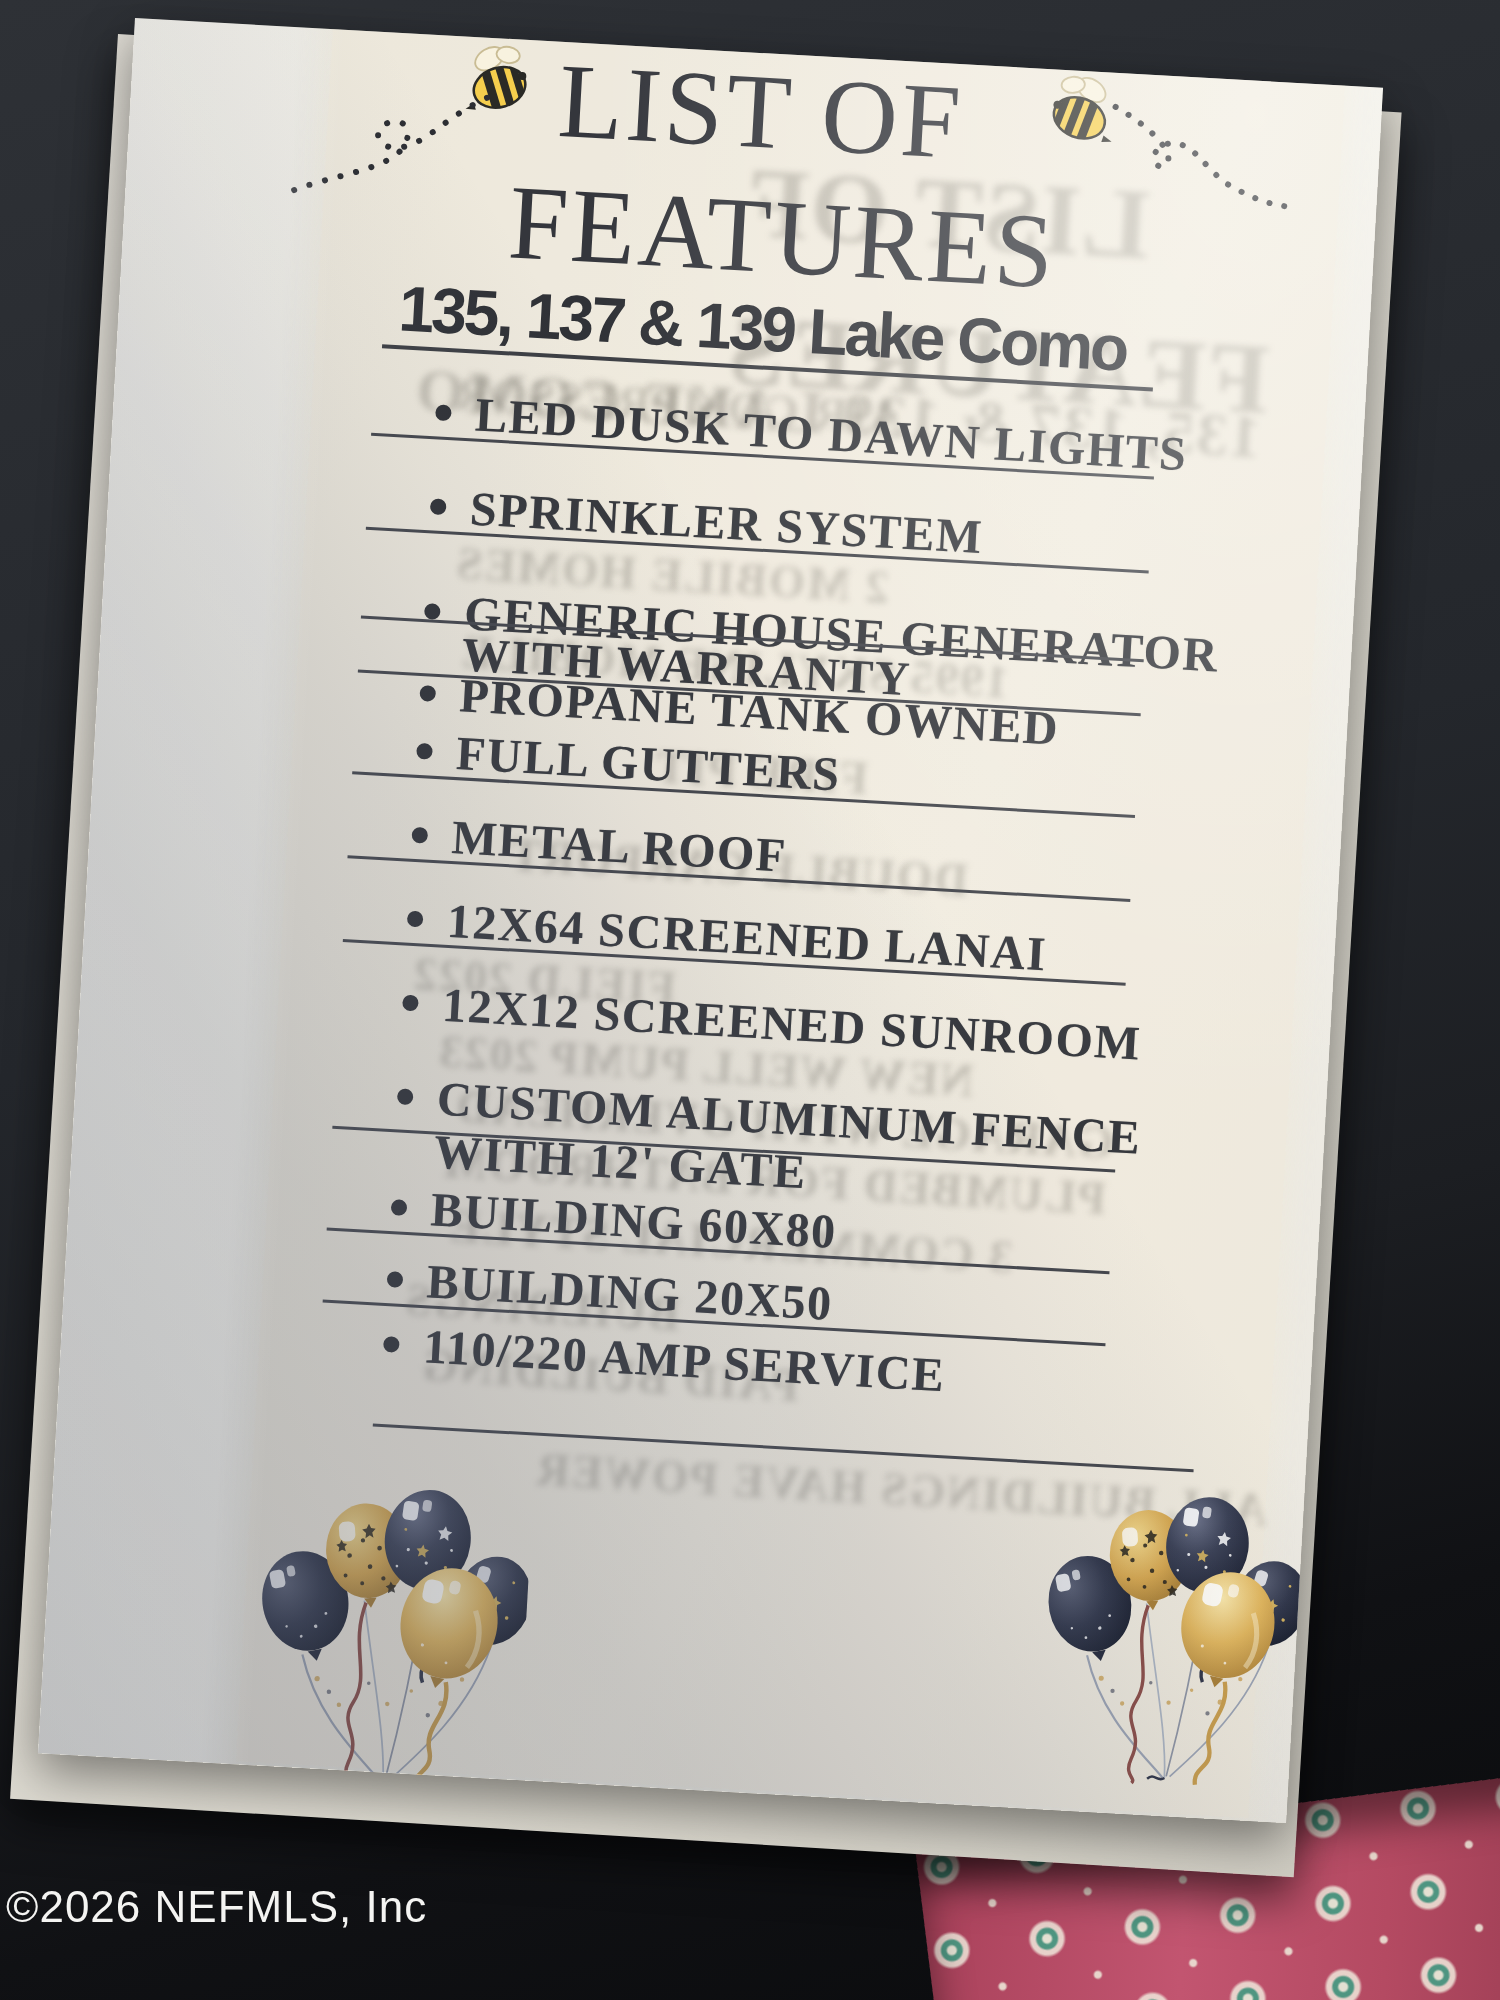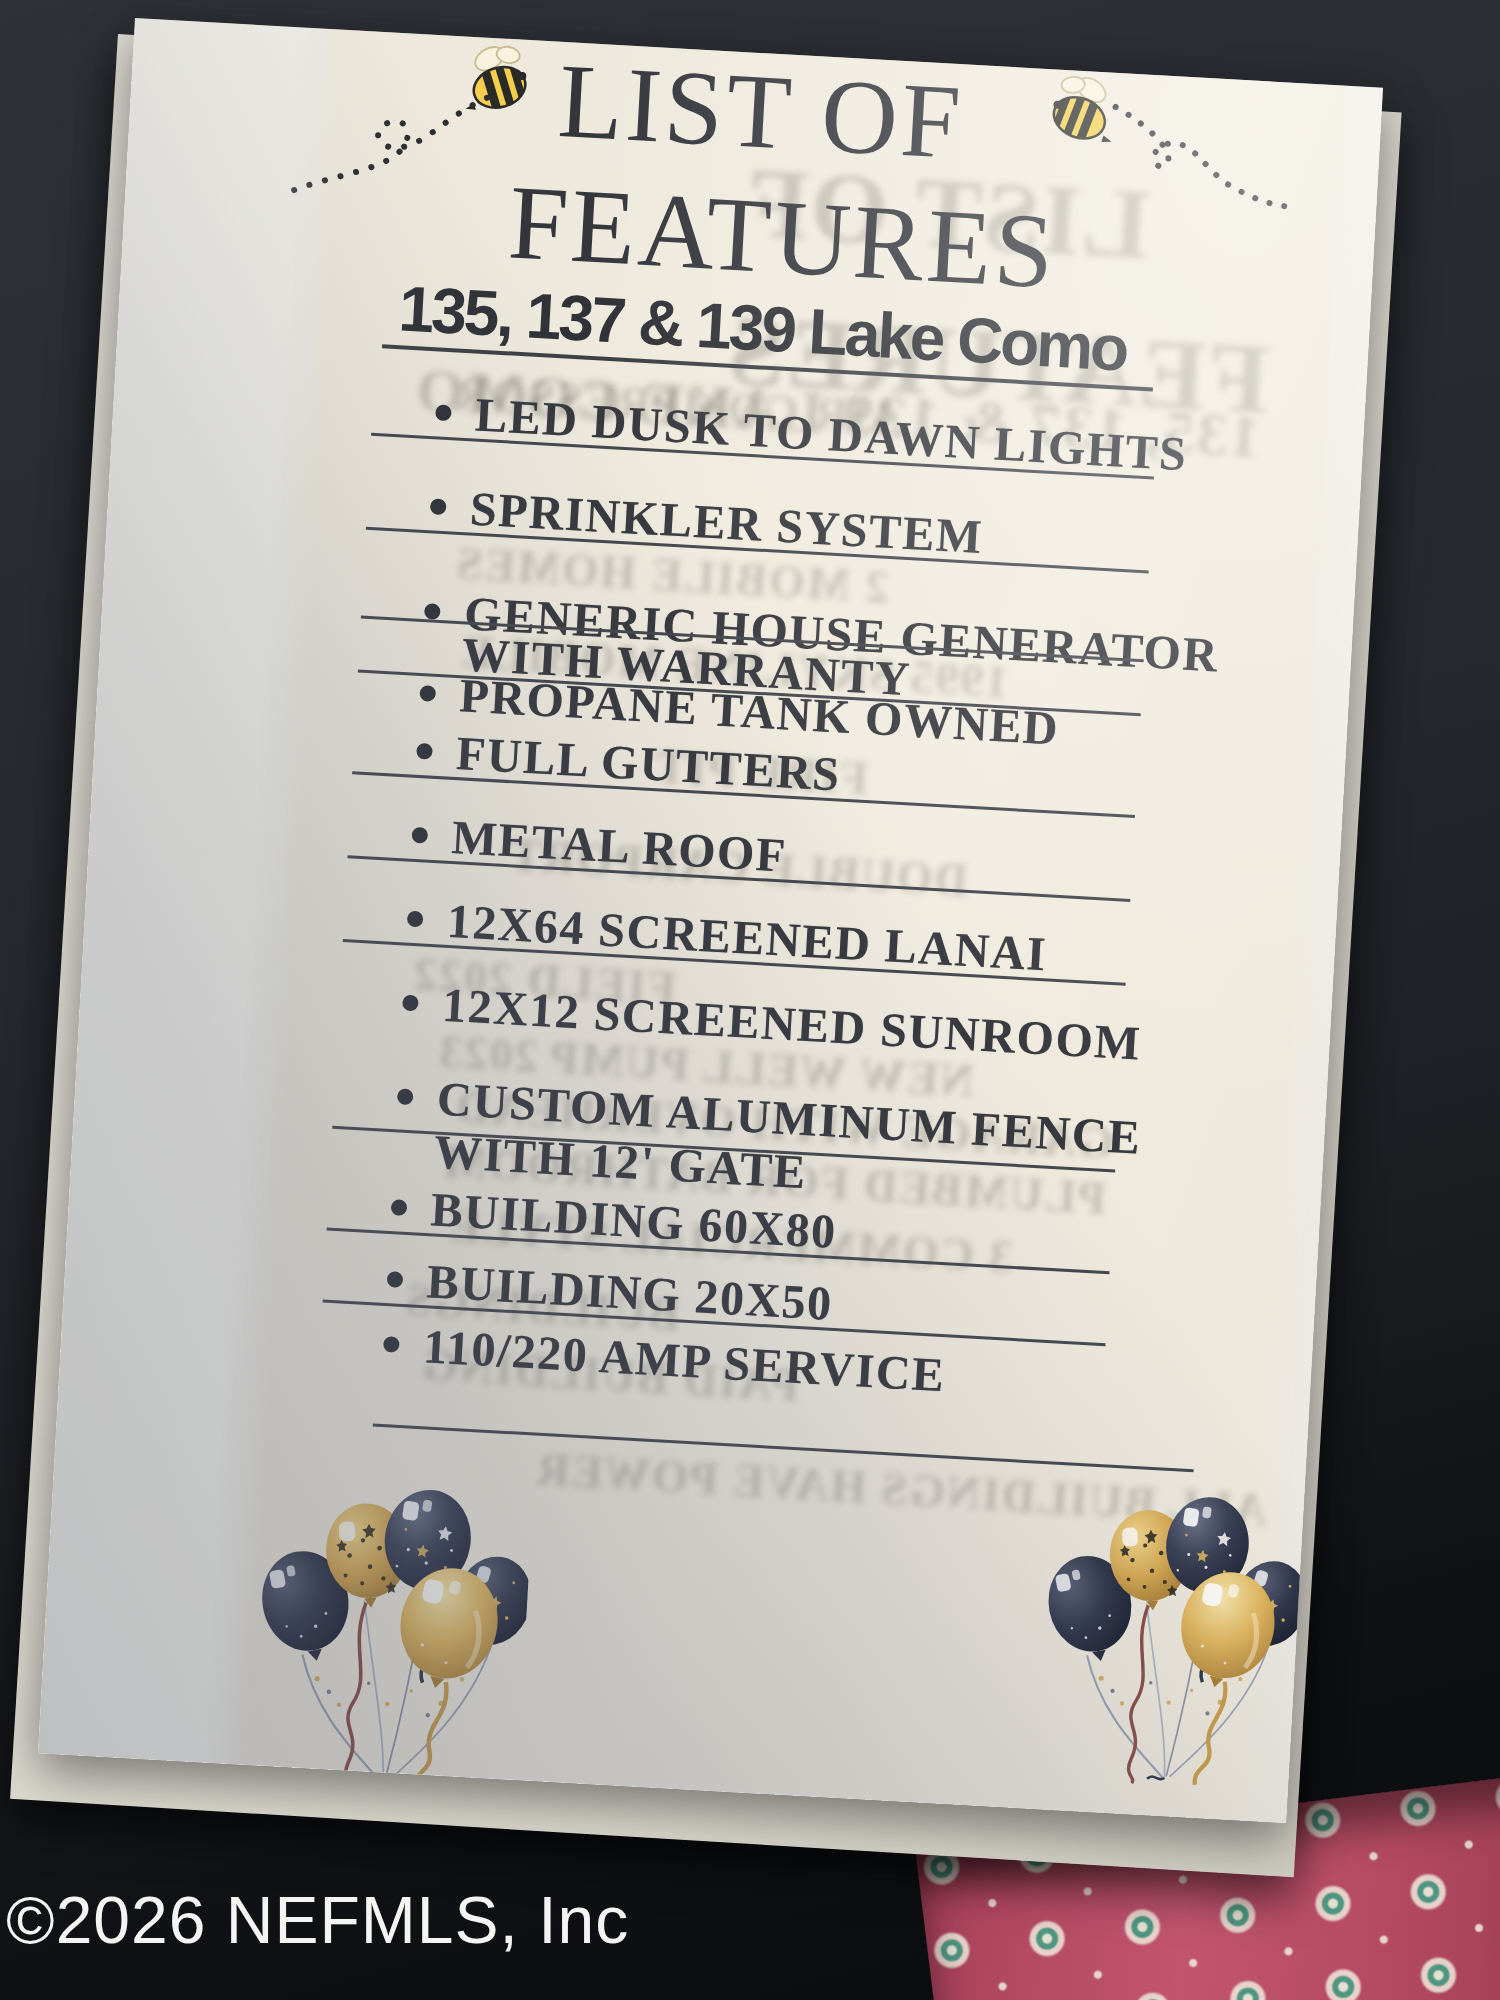--- a/index.html
+++ b/index.html
@@ -101,21 +101,21 @@
   .final-rule{position:absolute;left:316px;top:1390px;width:822px;height:3px;background:#44464c;}
 
   
   .balloons{position:absolute;width:268px;height:352px;}
   #balloons-left{left:212px;top:1420px;}
   #balloons-right{left:992px;top:1378px;transform:scale(.96);}
 
   
   .watermark{
     position:absolute;left:6px;top:1882px;z-index:60;
-    font-family:"Liberation Sans",sans-serif;font-weight:400;font-size:66px;
+    font-family:"Liberation Sans",sans-serif;font-weight:400;font-size:44px;
     color:#f4f4f2;letter-spacing:1px;
   }
 </style>
 </head>
 <body>
 
 <div class="scene">
 
   <div class="fabric"></div>
 

